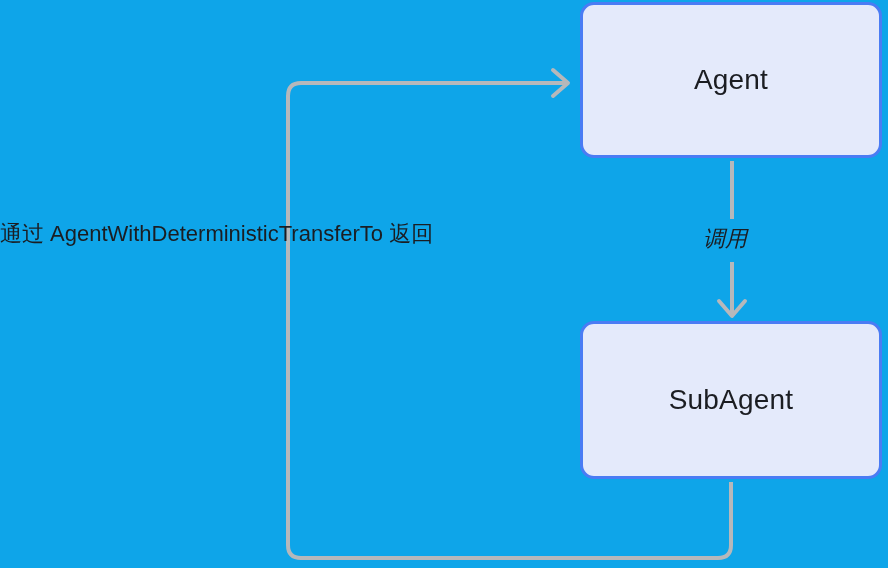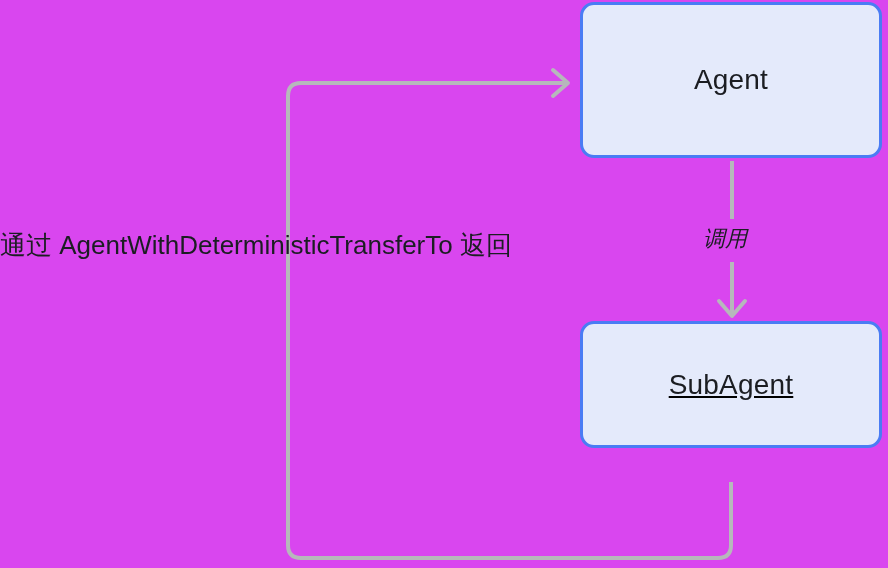--- a/index.html
+++ b/index.html
@@ -7,21 +7,21 @@
     padding: 0;
     background: #ffffff;
   }
   body {
     font-family: "Liberation Sans", "DejaVu Sans", sans-serif;
   }
   #canvas {
     position: relative;
     width: 888px;
     height: 568px;
-    background: #d946ef;
+    background: #0ea5e9;
     overflow: hidden;
   }
   #edge-layer {
     position: absolute;
     left: 0;
     top: 0;
     width: 888px;
     height: 568px;
   }
   .node {
@@ -44,39 +44,38 @@
   #node-agent {
     left: 580px;
     top: 2px;
     width: 302px;
     height: 156px;
   }
   #node-subagent {
     left: 580px;
     top: 321px;
     width: 302px;
-    height: 127px;
-    text-decoration: underline;
+    height: 158px;
   }
   .edge-label {
     position: absolute;
     color: #1b1d22;
     line-height: 1;
     white-space: nowrap;
   }
   #label-call {
     font-size: 22px;
     left: 703px;
     top: 228px;
     font-style: italic;
   }
   #label-return {
-    font-size: 26px;
+    font-size: 22px;
     left: 0px;
-    top: 232px;
+    top: 223px;
   }
 </style>
 </head>
 <body>
 
 <div id="canvas">
 
   <svg id="edge-layer" viewBox="0 0 888 568" xmlns="http://www.w3.org/2000/svg">
 
     <g>

